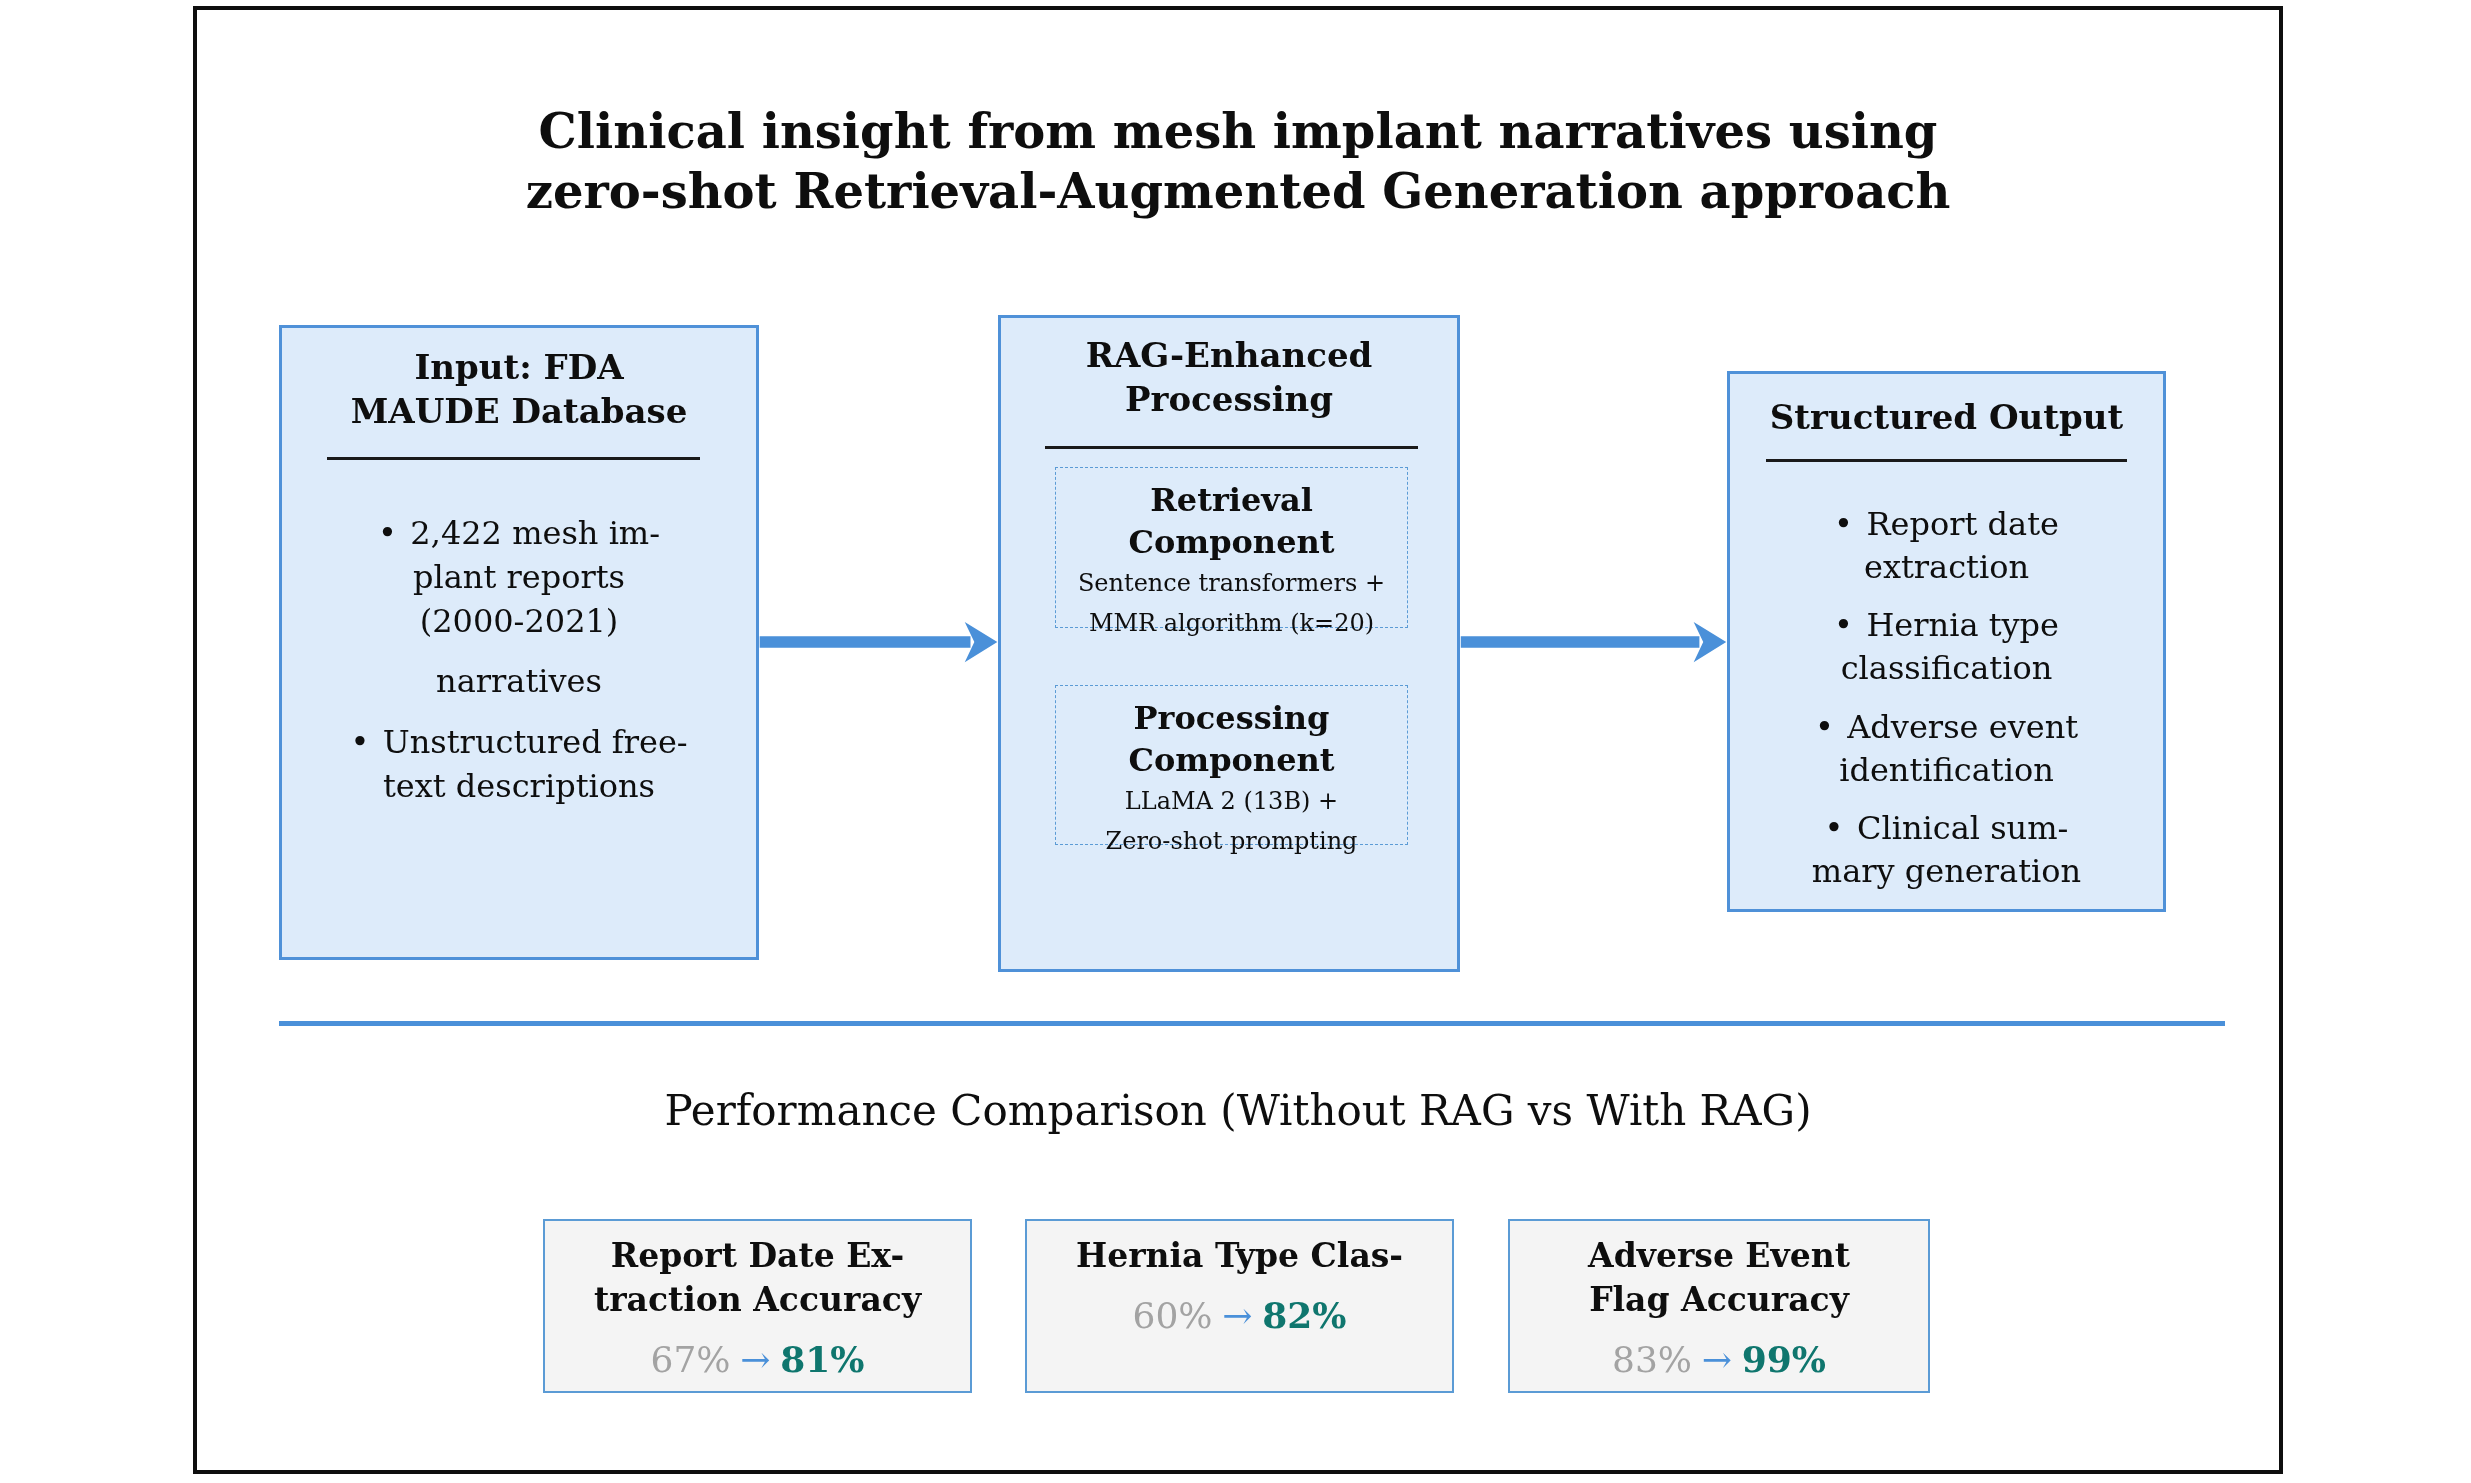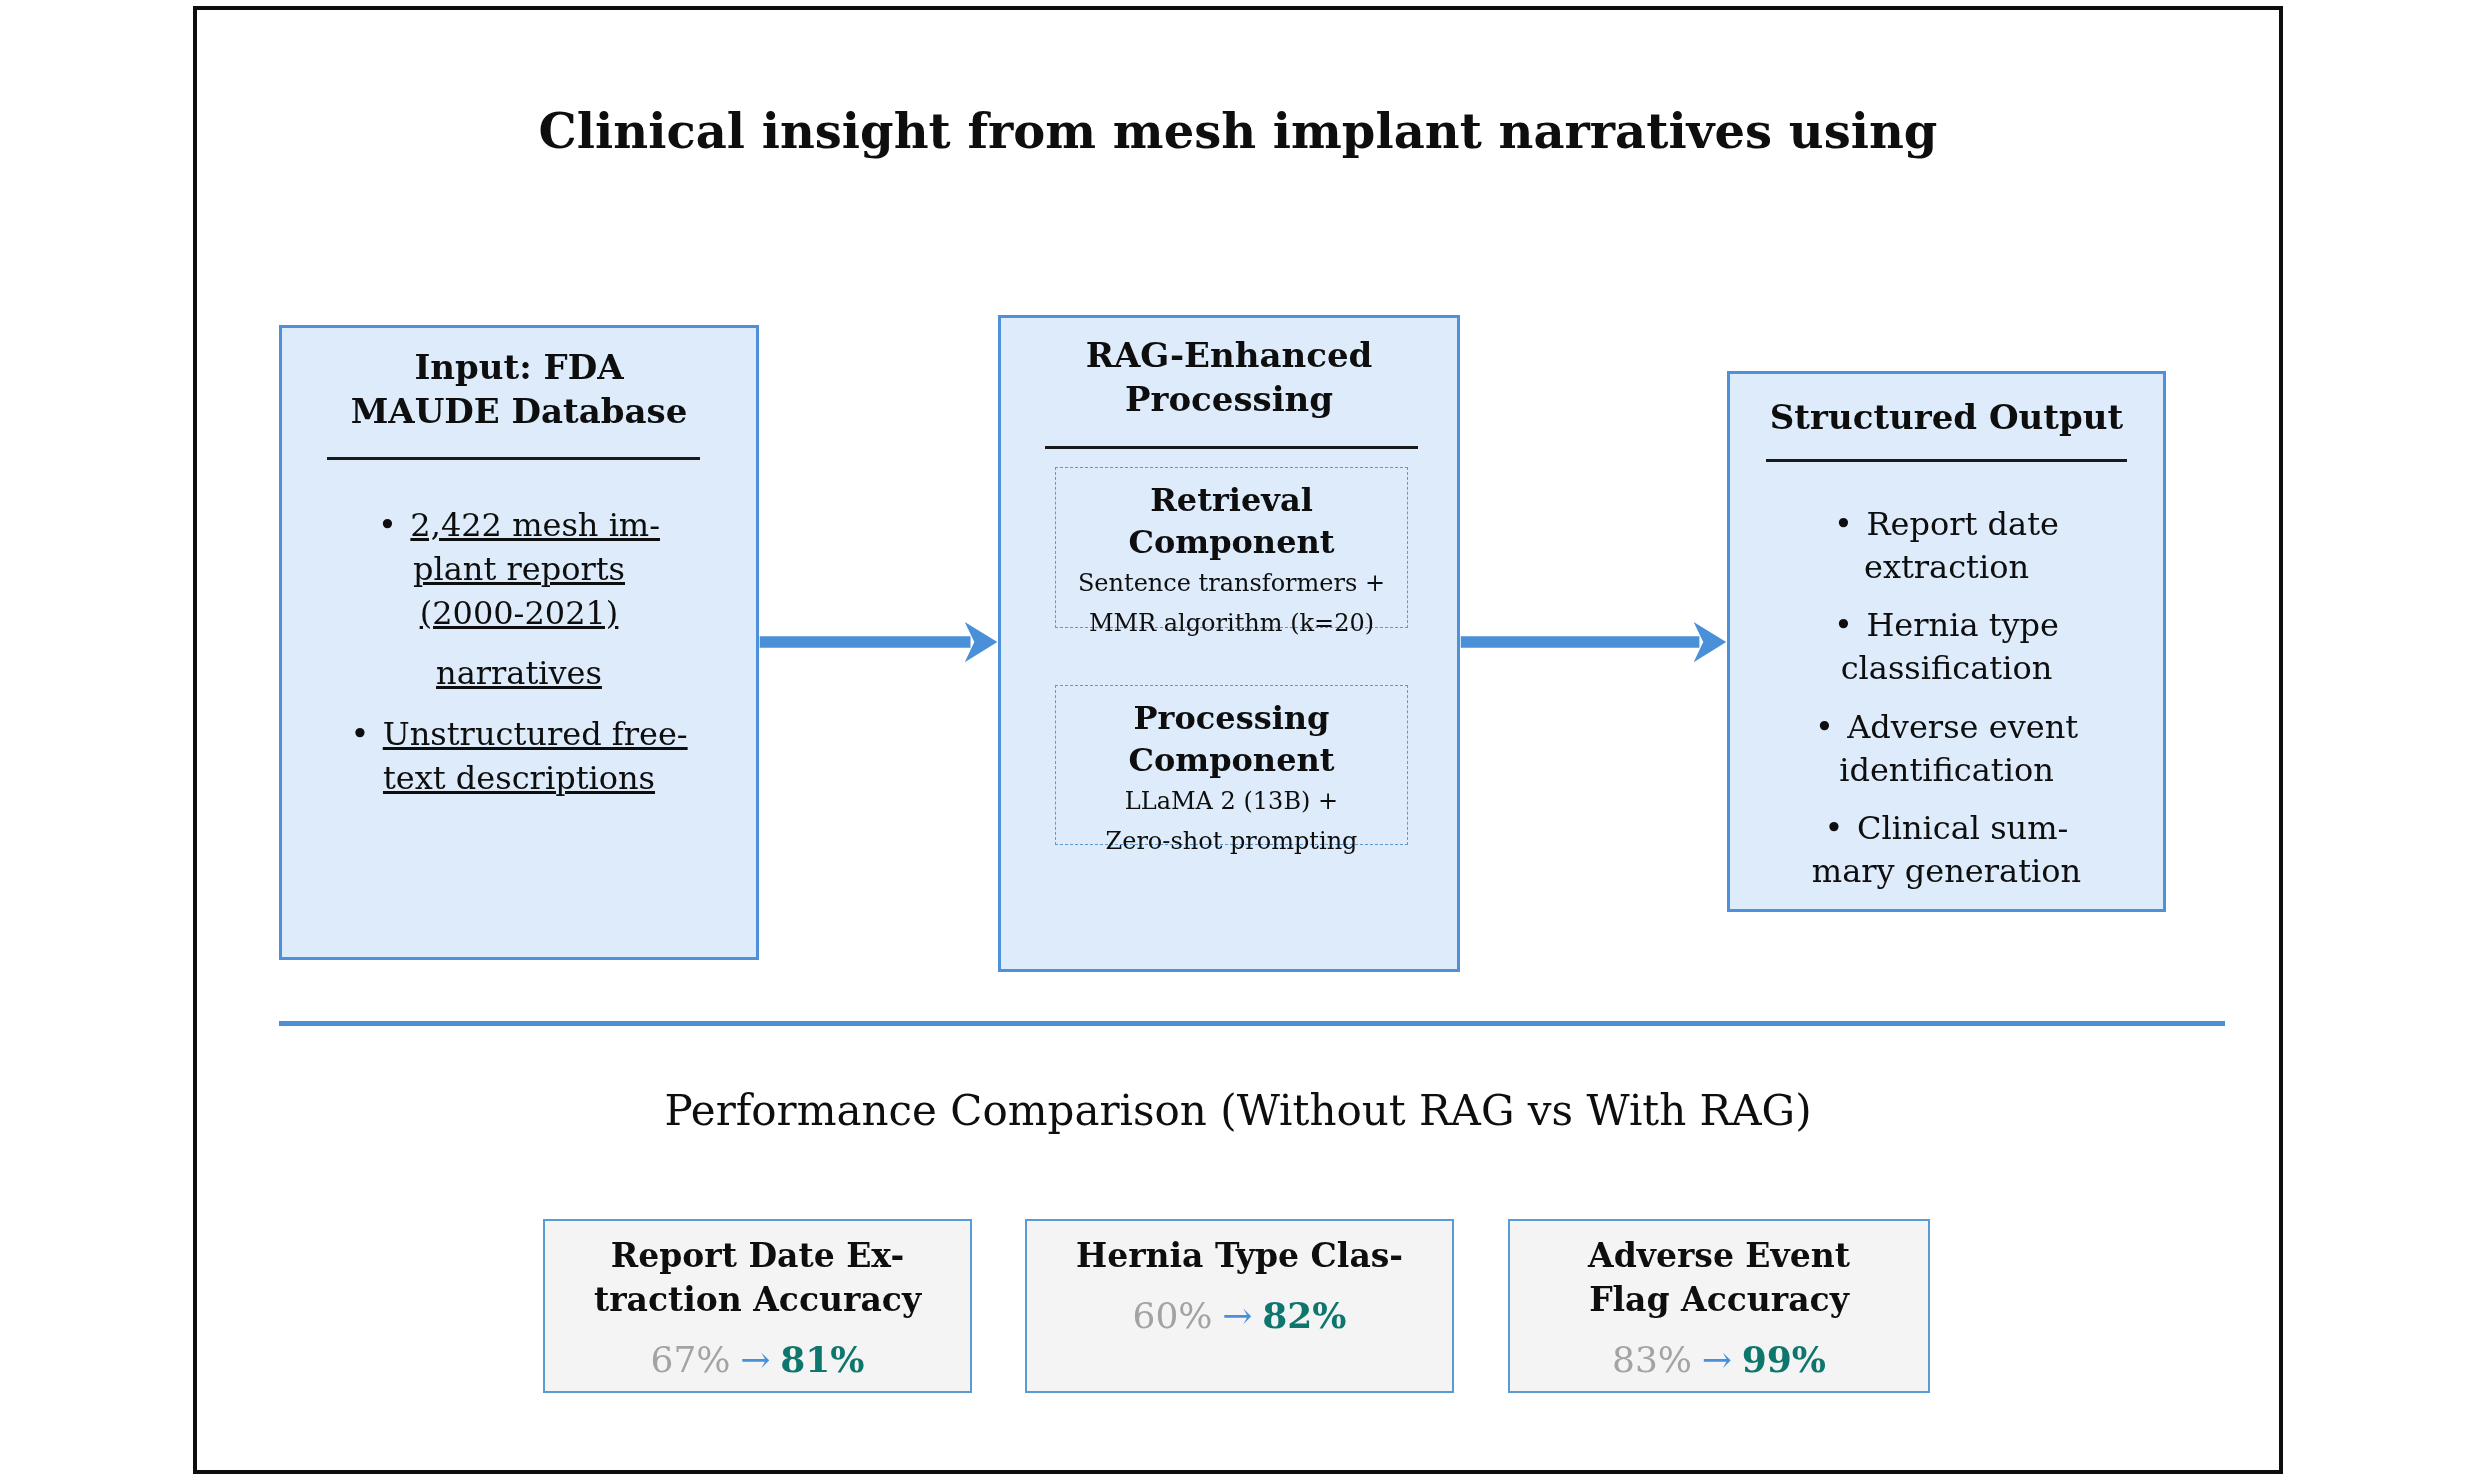--- a/index.html
+++ b/index.html
@@ -55,29 +55,30 @@
   .val-after{font-weight:bold;color:#0f766e;}
 </style>
 </head>
 <body>
 
 <div class="canvas">
   <div class="frame">
 
     <div class="main-title">
       <div>Clinical insight from mesh implant narratives using</div>
+      <div>zero-shot Retrieval-Augmented Generation approach</div>
     </div>
 
     <div class="bluebox box-input">
       <div class="box-title" style="top:17.4px;">
         <div>Input: FDA</div>
         <div>MAUDE Database</div>
       </div>
       <div class="rule" style="left:45px;top:129px;width:373px;"></div>
-      <div class="bullets" style="top:175px;text-decoration:underline;">
+      <div class="bullets" style="top:183px;">
         <div class="bullet-item">
           <div class="bline"><span class="bdot">•</span><span>2,422 mesh im-</span></div>
           <div class="bline">plant reports</div>
           <div class="bline">(2000-2021)</div>
         </div>
         <div class="bullet-item">
           <div class="bline">narratives</div>
         </div>
         <div class="bullet-item">
           <div class="bline"><span class="bdot">•</span><span>Unstructured free-</span></div>

